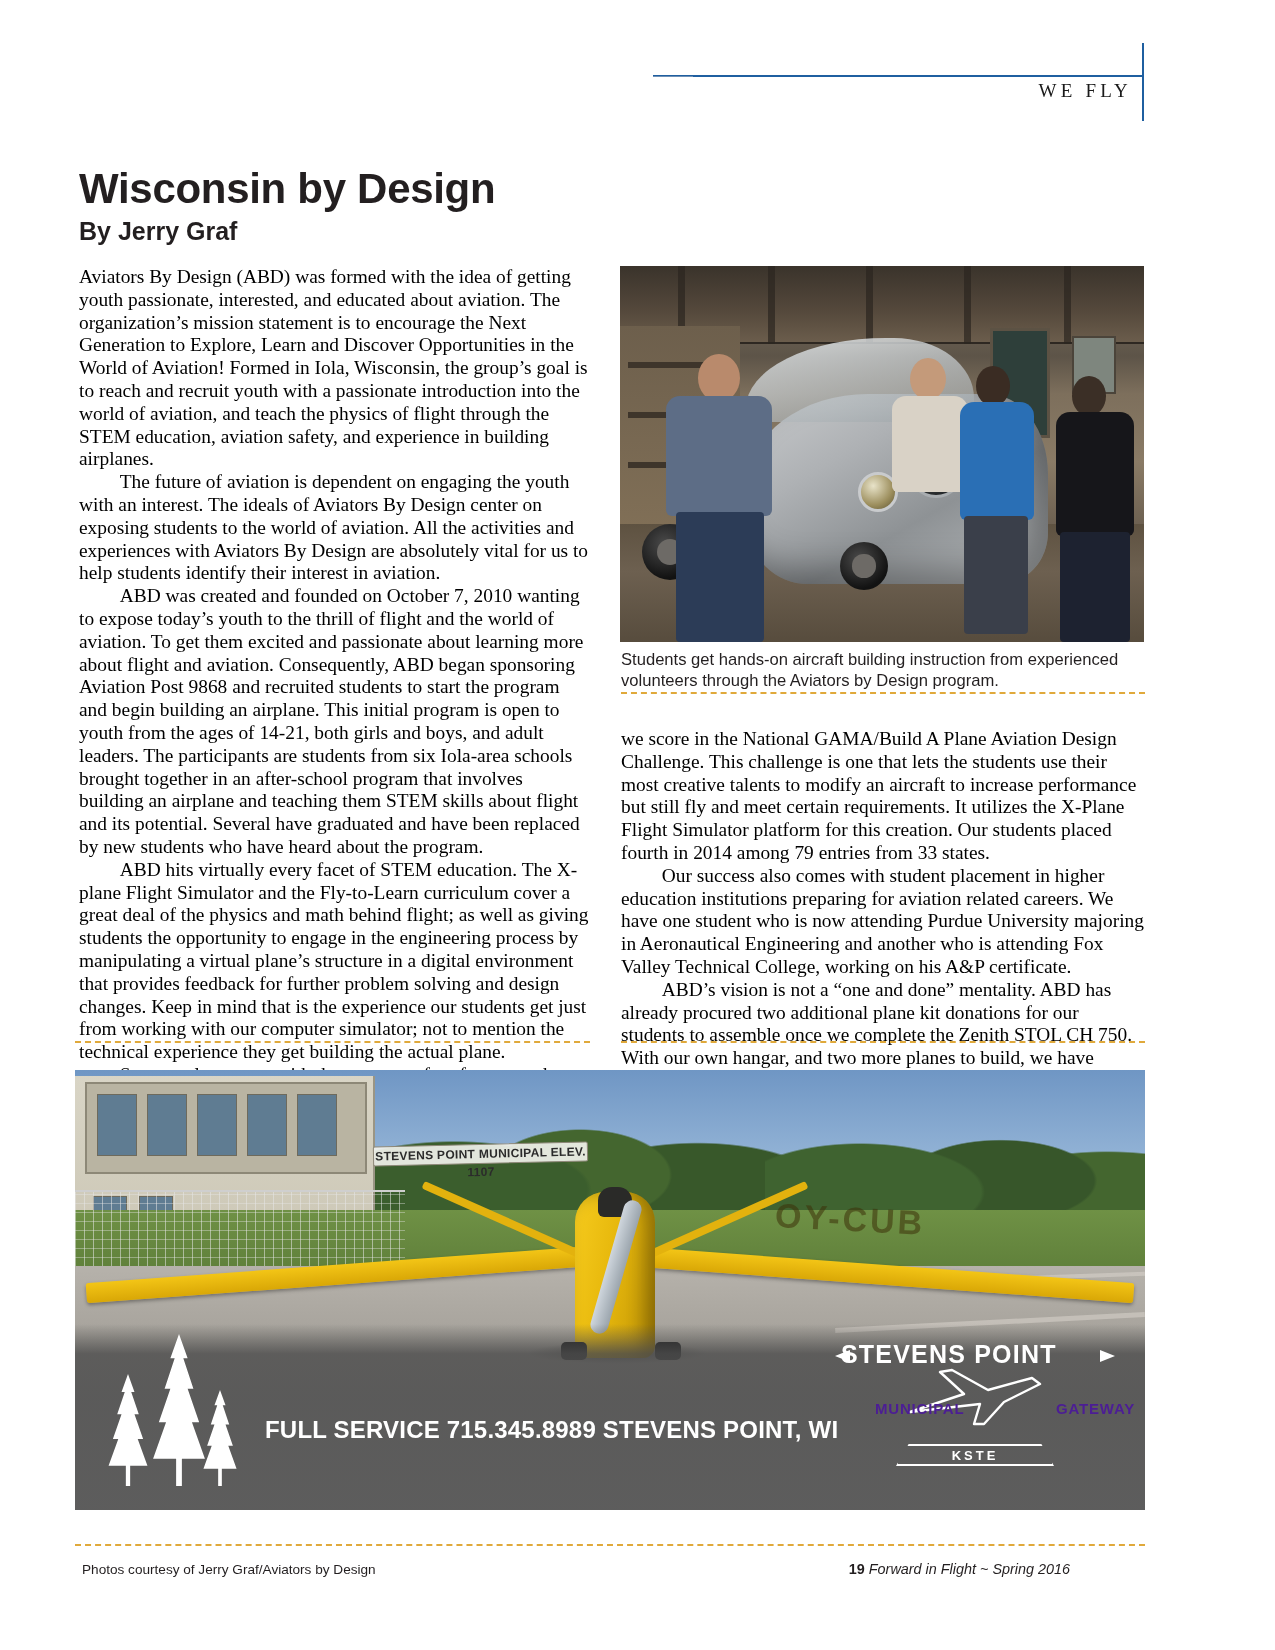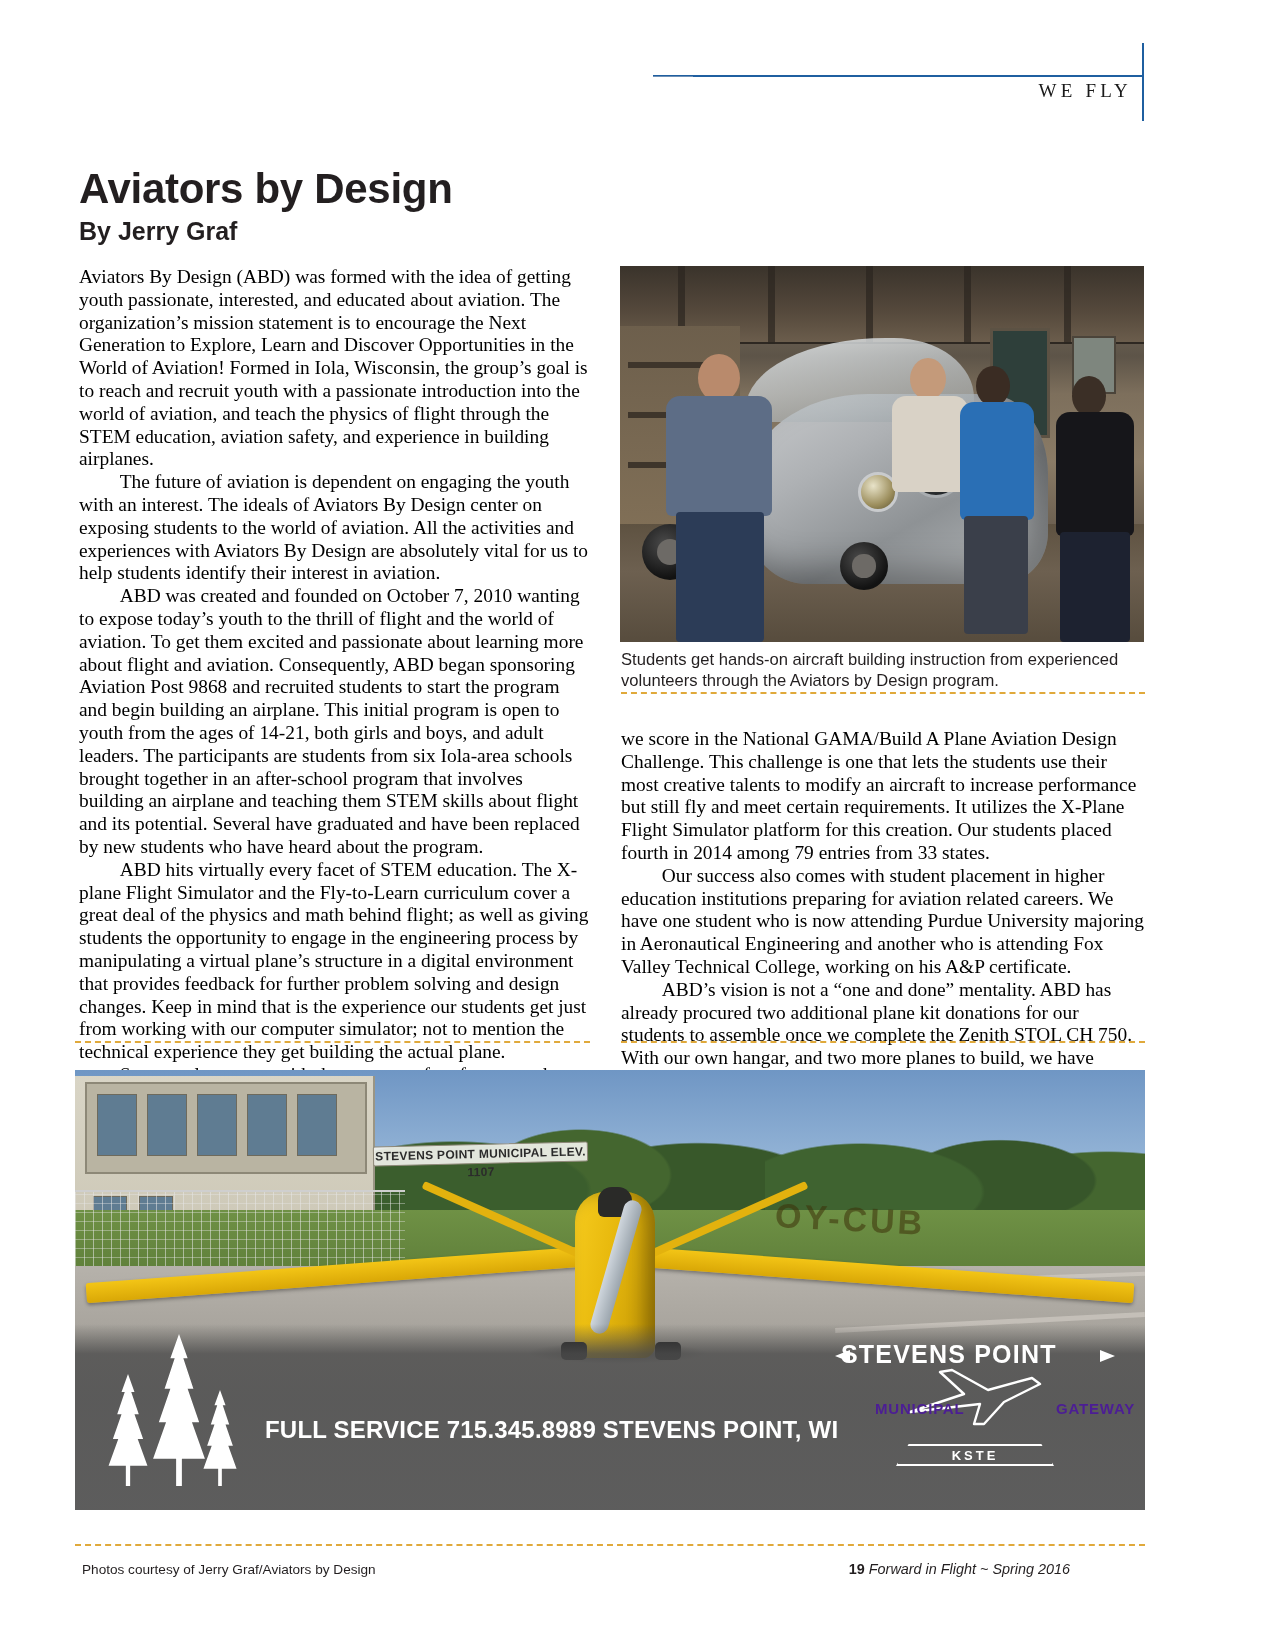--- a/index.html
+++ b/index.html
@@ -234,21 +234,21 @@
 <div class="page">
 
   <div class="runhead-wrap">
     <div class="runhead-rule"></div>
     <div class="runhead-rule-tail"></div>
     <div class="runhead-vert"></div>
     <div class="runhead-text">WE FLY</div>
   </div>
 
   <div class="title-block">
-    <h1 class="article-title">Aviators by Design</h1>
+    <h1 class="article-title">Wisconsin by Design</h1>
     <div class="article-byline">By Jerry Graf</div>
   </div>
 
   <div class="col-left">
     <p>Aviators By Design (ABD) was formed with the idea of getting youth passionate, interested, and educated about aviation. The organization’s mission statement is to encourage the Next Generation to Explore, Learn and Discover Opportunities in the World of Aviation! Formed in Iola, Wisconsin, the group’s goal is to reach and recruit youth with a passionate introduction into the world of aviation, and teach the physics of flight through the STEM education, aviation safety, and experience in building airplanes.</p>
     <p>The future of aviation is dependent on engaging the youth with an interest. The ideals of Aviators By Design center on exposing students to the world of aviation. All the activities and experiences with Aviators By Design are absolutely vital for us to help students identify their interest in aviation.</p>
     <p>ABD was created and founded on October 7, 2010 wanting to expose today’s youth to the thrill of flight and the world of aviation. To get them excited and passionate about learning more about flight and aviation. Consequently, ABD began sponsoring Aviation Post 9868 and recruited students to start the program and begin building an airplane. This initial program is open to youth from the ages of 14-21, both girls and boys, and adult leaders. The participants are students from six Iola-area schools brought together in an after-school program that involves building an airplane and teaching them STEM skills about flight and its potential. Several have graduated and have been replaced by new students who have heard about the program.</p>
     <p>ABD hits virtually every facet of STEM education. The X-plane Flight Simulator and the Fly-to-Learn curriculum cover a great deal of the physics and math behind flight; as well as giving students the opportunity to engage in the engineering process by manipulating a virtual plane’s structure in a digital environment that provides feedback for further problem solving and design changes. Keep in mind that is the experience our students get just from working with our computer simulator; not to mention the technical experience they get building the actual plane.</p>
     <p>Success also comes with the measure of performance that</p>
   </div>

